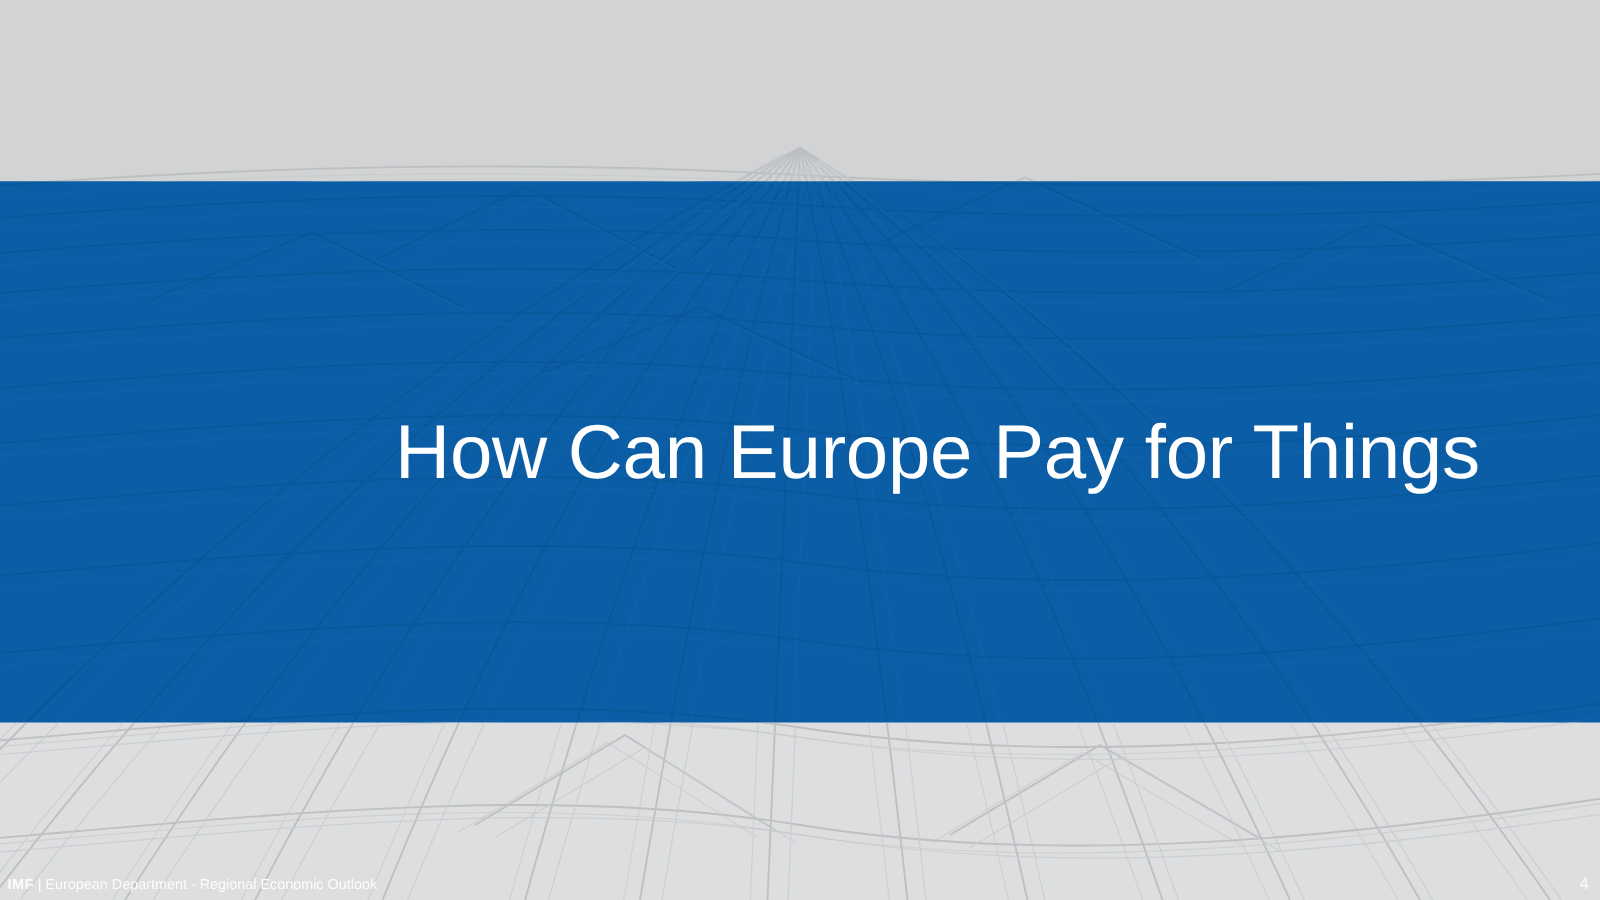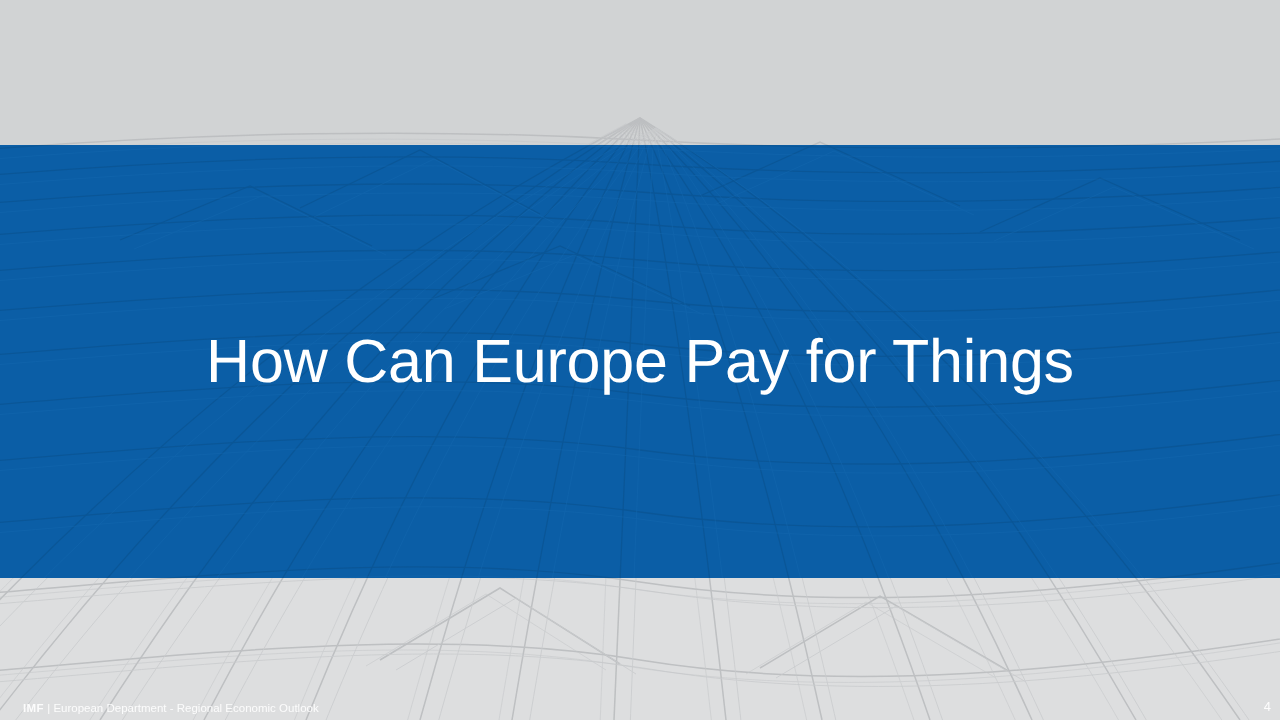--- a/index.html
+++ b/index.html
@@ -57,21 +57,21 @@
   }
   .mesh-blue svg { display:block; width:1280px; height:720px; }
 
   
   .title-wrap {
     position:absolute;
     left:0; top:145px;
     width:1280px; height:433px;
     display:flex;
     align-items:center;
-    justify-content:center;
+    justify-content:flex-end;
     z-index:6;
   }
   .title {
     width:1060px;
     text-align:center;
     color:#ffffff;
     font-family:"Liberation Sans", sans-serif;
     font-size:61px;
     font-weight:400;
     line-height:1.06;
@@ -85,21 +85,21 @@
     position:absolute;
     left:0; top:698px;
     width:1280px; height:22px;
     z-index:8;
     color:#ffffff;
     font-size:11.5px;
     line-height:16px;
   }
   .footer-left {
     position:absolute;
-    left:23px; top:2px;
+    left:6px; top:2px;
     white-space:nowrap;
     color:#ffffff;
     opacity:0.92;
     text-align:right;
   }
   .footer-left .imf {
     font-weight:bold;
     letter-spacing:0.4px;
   }
   .footer-left .sep { font-weight:400; }

